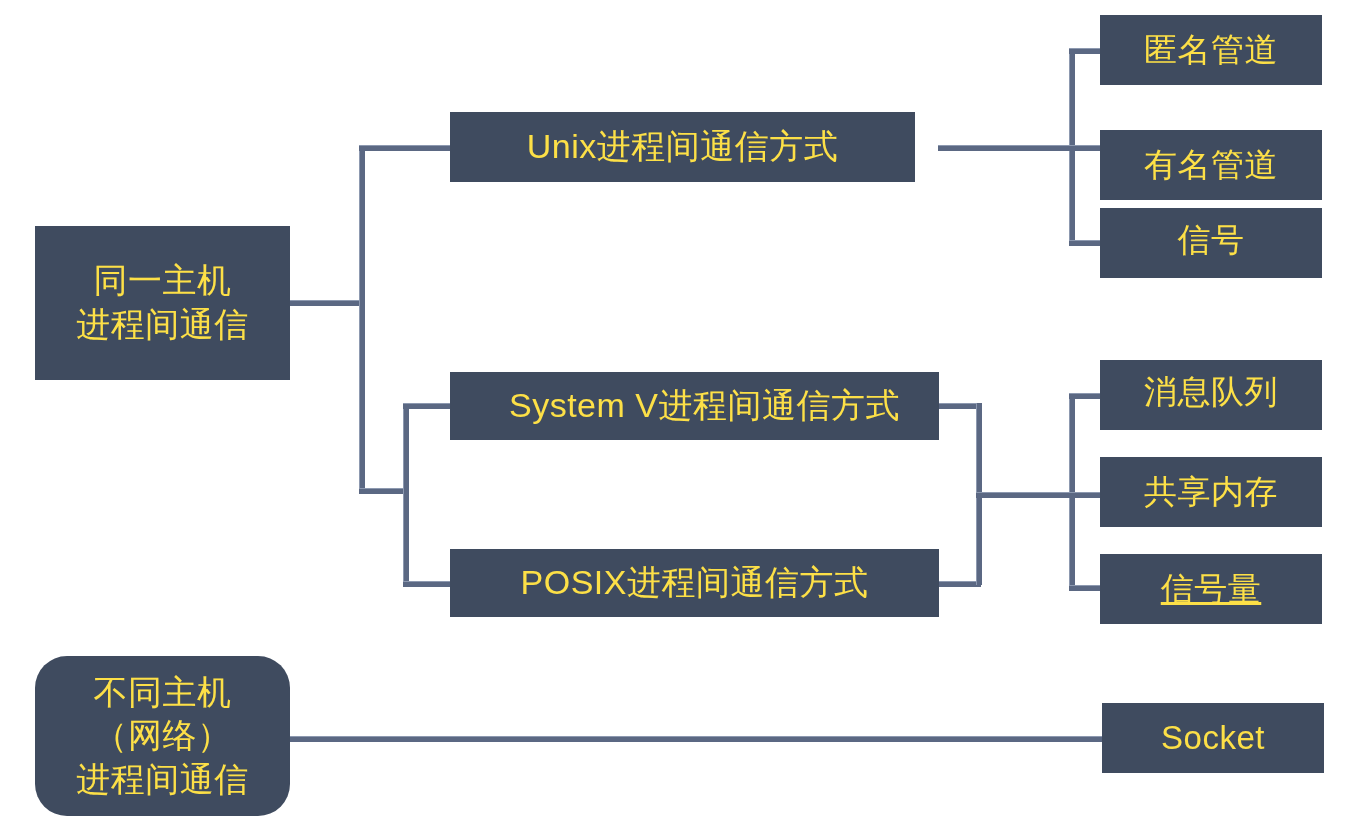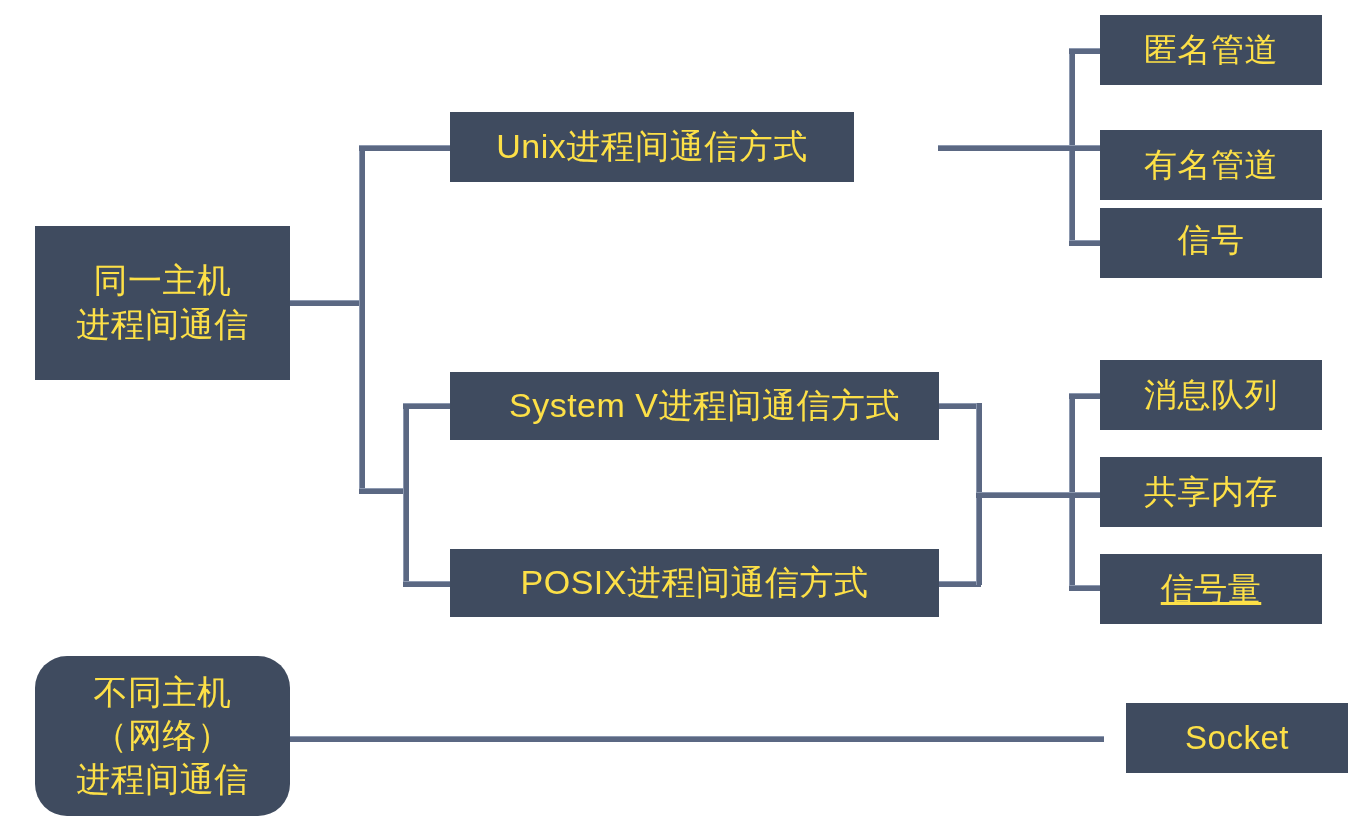--- a/index.html
+++ b/index.html
@@ -87,33 +87,33 @@
 
   <div class="conn h" style="left:290px; top:736px; width:814px;"></div>
 
   <div class="node root" style="left:35px; top:226px; width:255px; height:154px;">同一主机
 进程间通信</div>
 
   <div class="node root" style="left:35px; top:656px; width:255px; height:160px;border-radius:32px;">不同主机
 （网络）
 进程间通信</div>
 
-  <div class="node mid" style="left:450px; top:112px; width:404px; height:70px;">Unix进程间通信方式</div>
+  <div class="node mid" style="left:450px; top:112px; width:465px; height:70px;">Unix进程间通信方式</div>
 
   <div class="node mid" style="left:450px; top:372px; width:489px; height:68px;padding-left:20px;">System V进程间通信方式</div>
 
   <div class="node mid" style="left:450px; top:549px; width:489px; height:68px;">POSIX进程间通信方式</div>
 
   <div class="node leaf" style="left:1100px; top:15px; width:222px; height:70px;">匿名管道</div>
 
   <div class="node leaf" style="left:1100px; top:112px; width:222px; height:70px;margin-top:18px;">有名管道</div>
 
   <div class="node leaf" style="left:1100px; top:208px; width:222px; height:70px;font-family:Liberation Mono, monospace;">信号</div>
 
-  <div class="node leaf" style="left:1100px; top:360px; width:222px; height:70px;">消息队列</div>
+  <div class="node leaf" style="left:1100px; top:360px; width:222px; height:70px;font-family:Liberation Mono, monospace;">消息队列</div>
 
   <div class="node leaf" style="left:1100px; top:457px; width:222px; height:70px;">共享内存</div>
 
   <div class="node leaf" style="left:1100px; top:554px; width:222px; height:70px;text-decoration:underline;">信号量</div>
 
-  <div class="node socket" style="left:1102px; top:703px; width:222px; height:70px;margin-left:24px;">Socket</div>
+  <div class="node socket" style="left:1102px; top:703px; width:222px; height:70px;">Socket</div>
 
 </div>
 
 </body></html>

